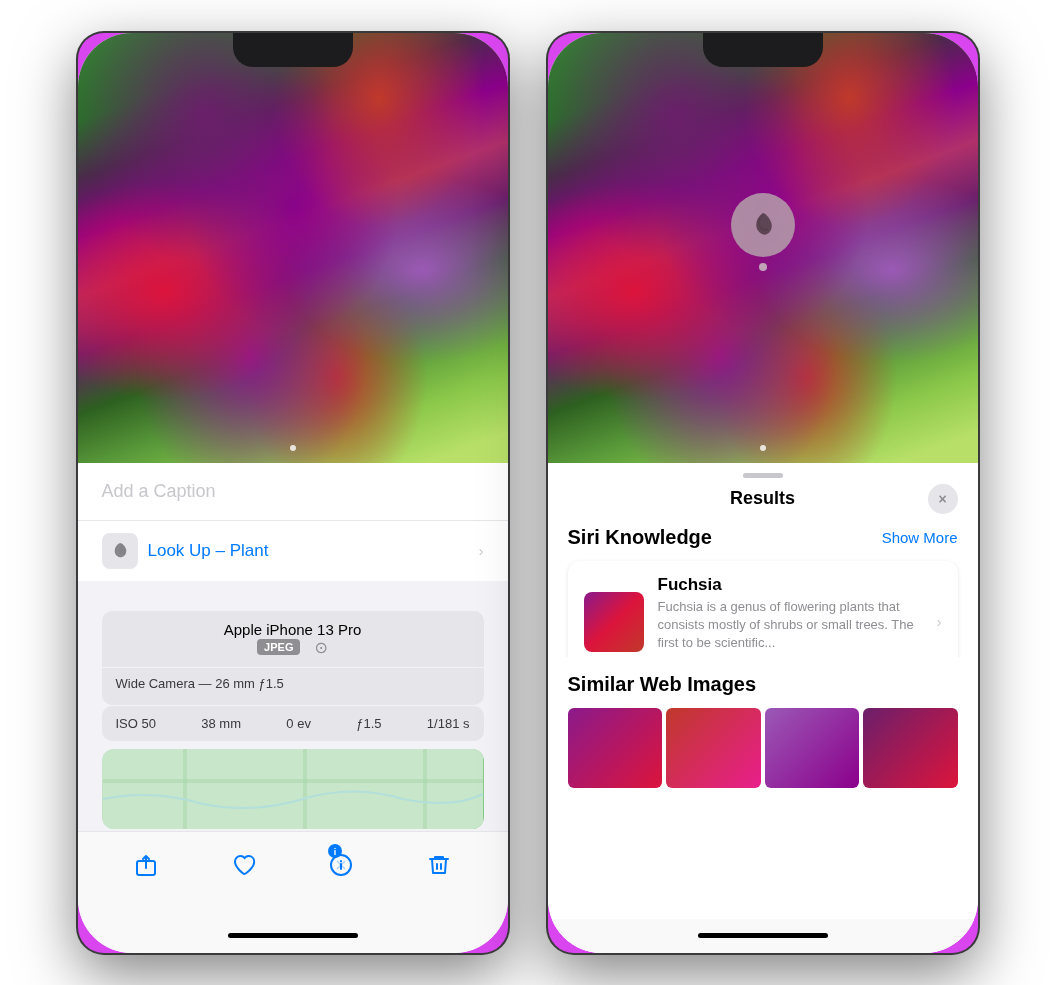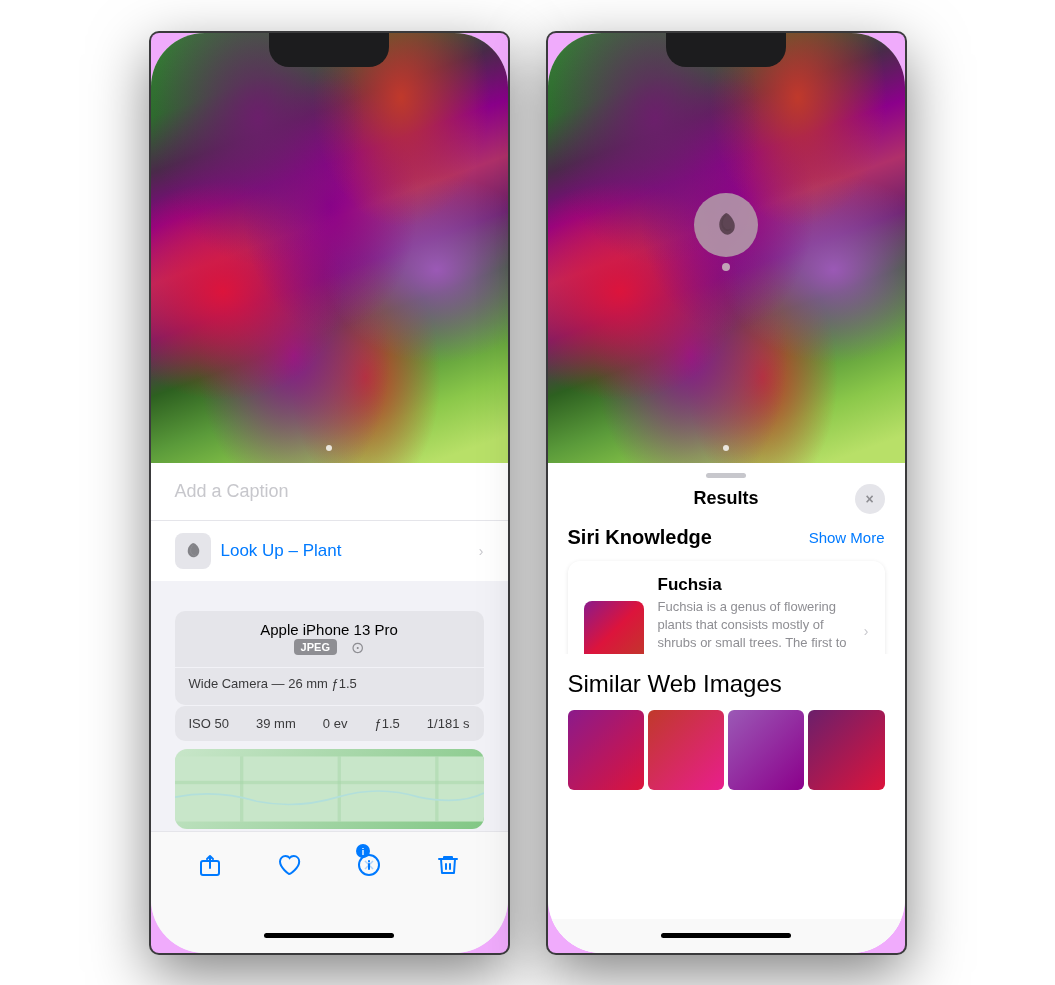--- a/index.html
+++ b/index.html
@@ -9,24 +9,24 @@
       background: #ffffff;
       display: flex;
       align-items: center;
       justify-content: center;
       gap: 40px;
       font-family: -apple-system, BlinkMacSystemFont, 'SF Pro Display', 'Helvetica Neue', sans-serif;
     }
 
     
     .phone {
-      width: 357px;
+      width: 430px;
       height: 920px;
-      background: #f0abfc;
-      border-radius: 8px;
+      background: #d946ef;
+      border-radius: 26px;
       position: relative;
       box-shadow: 0 0 0 2px #3a3a3c, 0 20px 60px rgba(0,0,0,0.5);
       overflow: hidden;
       display: flex;
       flex-direction: column;
     }
 
     .phone::before {
       content: '';
       position: absolute;
@@ -437,22 +437,22 @@
     .chevron-right {
       color: #c7c7cc;
       font-size: 14px;
     }
 
     .similar-section {
       padding: 16px 20px 0;
     }
 
     .similar-title {
-      font-size: 24px;
-      font-weight: 400;
+      font-size: 20px;
+      font-weight: 700;
       color: #000;
       margin-bottom: 12px;
     }
 
     .similar-images {
       display: flex;
       gap: 4px;
     }
 
     .similar-thumb {
@@ -540,21 +540,21 @@
           <div style="display:flex;align-items:center;gap:6px">
             <span class="jpeg-badge">JPEG</span>
             <span class="camera-icon-sm">⊙</span>
           </div>
         </div>
         <div class="device-details">
           <div class="detail-line1">Wide Camera — 26 mm ƒ1.5</div>
         </div>
         <div class="exif-row">
           <span>ISO 50</span>
-          <span>39 mm</span>
+          <span>38 mm</span>
           <span>0 ev</span>
           <span>ƒ1.5</span>
           <span>1/181 s</span>
         </div>
       </div>
 
       <div class="map-thumb">
         <svg width="100%" height="80" viewBox="0 0 380 80">
           <rect width="380" height="80" fill="#c8e6c9"></rect>
           <rect x="0" y="30" width="380" height="4" fill="#a5d6a7" opacity="0.5"></rect>

